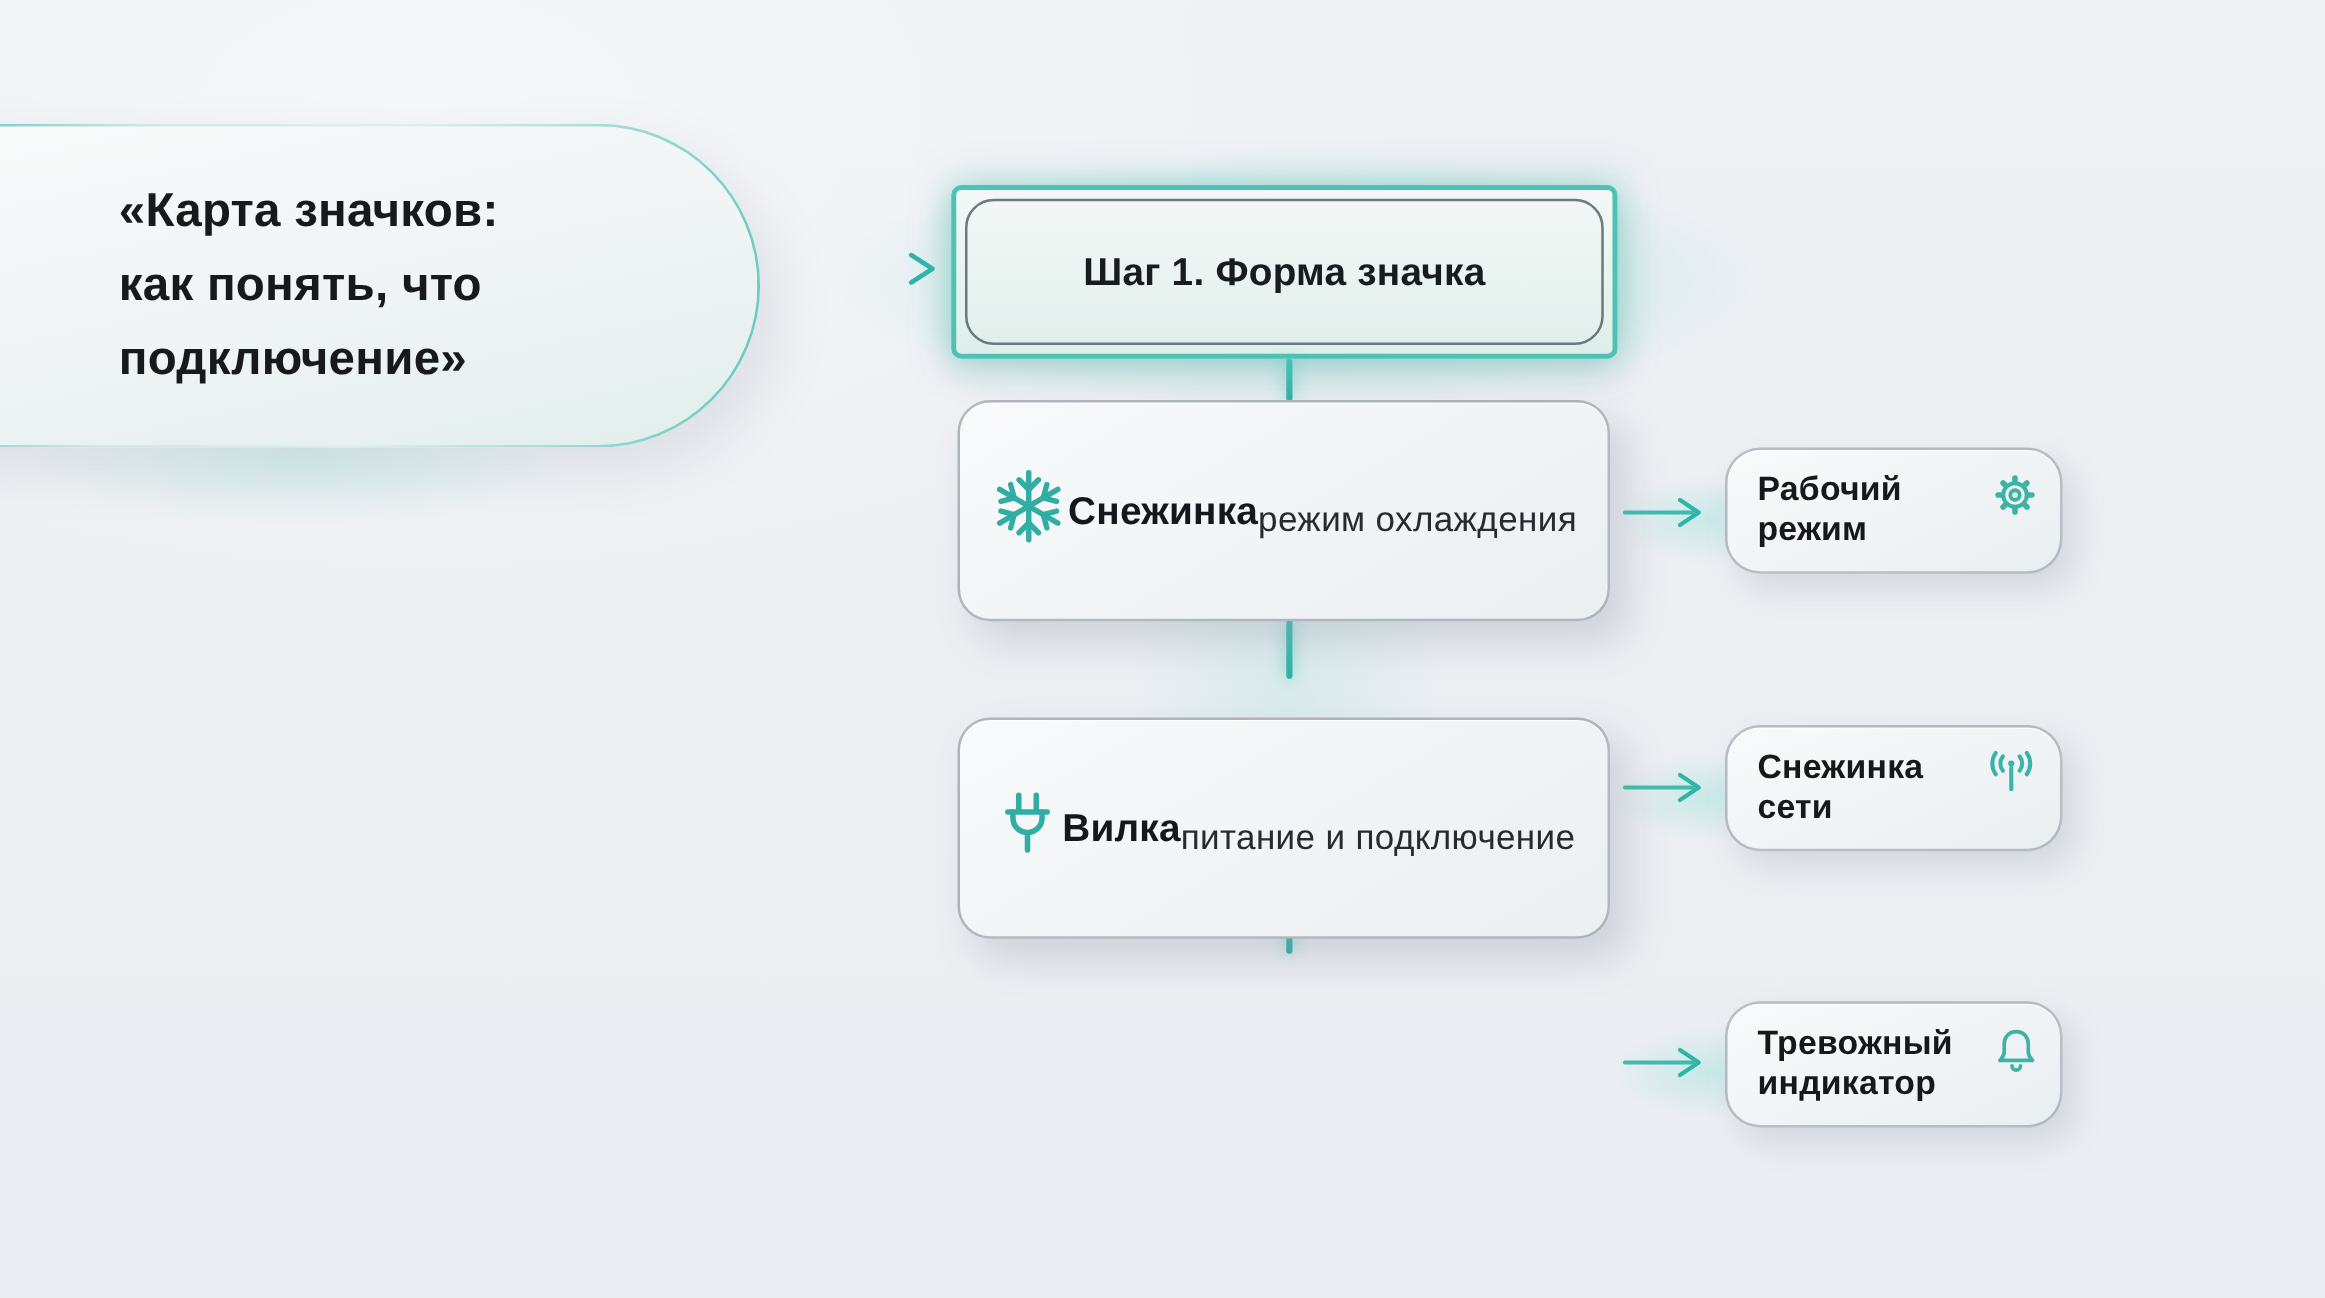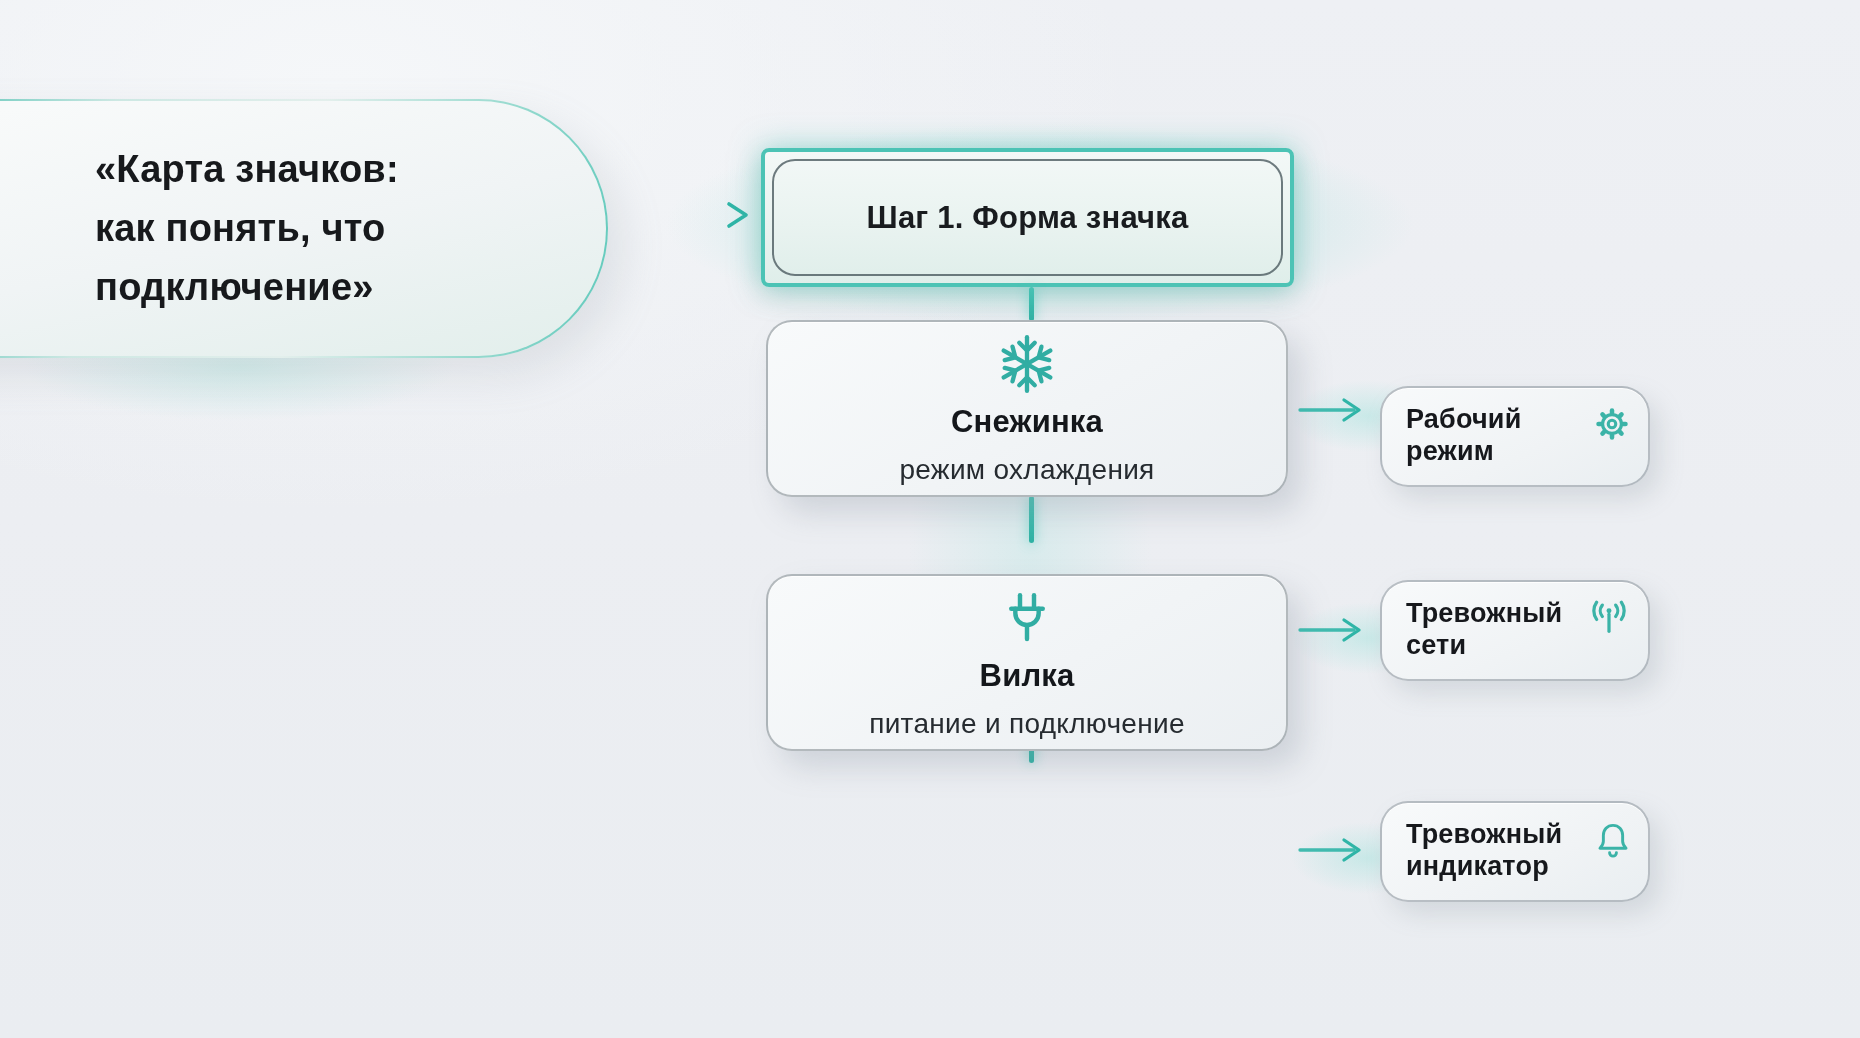--- a/index.html
+++ b/index.html
@@ -56,39 +56,39 @@
   .connector-1{top:287px;height:34px;}
   .connector-2{top:496px;height:47px;}
   .connector-3{top:717px;height:46px;}
 
   
   .shape-card{
     position:absolute;left:766px;width:522px;height:177px;box-sizing:border-box;
     border-radius:26px;border:2px solid rgba(96,106,114,.45);
     background:linear-gradient(150deg,#f8fafb 0%,#f1f4f6 55%,#ebeff2 100%);
     box-shadow:14px 16px 30px rgba(124,136,150,.26), inset 0 1px 0 rgba(255,255,255,.8);
-    display:flex;flex-direction:column;align-items:center;justify-content:center;
+    display:flex;flex-direction:row;align-items:center;justify-content:center;
   }
   .shape-card-1{top:320px;}
   .shape-card-2{top:574px;}
   .shape-card-3{top:762px;}
   .shape-icon{height:66px;display:flex;align-items:center;justify-content:center;color:#31ada3;margin-bottom:7px;}
   .shape-title{font-size:31px;font-weight:700;color:#14171b;letter-spacing:.2px;}
   .shape-subtitle{font-size:28px;font-weight:400;color:#262b30;margin-top:14px;letter-spacing:.3px;}
 
   
   .meaning-card{
     position:absolute;left:1380px;width:270px;height:101px;box-sizing:border-box;
     border-radius:28px;border:2px solid rgba(122,132,142,.5);
     background:linear-gradient(155deg,#f8fafb 0%,#f0f3f5 60%,#e9eef1 100%);
     box-shadow:10px 12px 24px rgba(128,140,152,.22), inset 0 1px 0 rgba(255,255,255,.85);
     display:flex;justify-content:space-between;align-items:flex-start;
     padding:15px 18px 12px 24px;gap:8px;
   }
-  .meaning-card-1{top:358px;margin-top:28px;}
+  .meaning-card-1{top:358px;}
   .meaning-card-2{top:580px;}
   .meaning-card-3{top:801px;}
   .meaning-label{font-size:27px;font-weight:700;line-height:1.2;color:#16181c;max-width:178px;letter-spacing:.2px;}
   .meaning-icon{color:#3bb3a7;flex:none;margin-top:3px;}
 
   
   .arrow{position:absolute;overflow:visible;}
   .arrow-main{left:610px;top:199px;}
   .arrow-r1{left:1296px;top:396px;}
   .arrow-r2{left:1296px;top:616px;}
@@ -200,21 +200,21 @@
           <path d="M28.8 11.2 L30.6 9.4"></path>
             <path d="M11.2 28.8 L9.4 30.6"></path>
         </g>
         <circle cx="20" cy="20" r="10.5" stroke-width="3.6"></circle>
         <circle cx="20" cy="20" r="4.2" stroke-width="3.4"></circle>
       </svg>
     </span>
   </div>
 
   <div class="meaning-card meaning-card-2">
-    <div class="meaning-label">Тревожный сети</div>
+    <div class="meaning-label">Снежинка сети</div>
     <span class="meaning-icon">
       <svg width="42" height="36" viewBox="0 0 44 36" fill="none" stroke="currentColor" stroke-width="3.4" stroke-linecap="round">
         <circle cx="22" cy="10.5" r="2.6" fill="currentColor" stroke="none"></circle>
         <path d="M22 14 V32"></path>
         <path d="M15 4.5 a9.5 9.5 0 0 0 0 12"></path>
         <path d="M29 4.5 a9.5 9.5 0 0 1 0 12"></path>
         <path d="M9 1.5 a15.5 15.5 0 0 0 0 18"></path>
         <path d="M35 1.5 a15.5 15.5 0 0 1 0 18"></path>
       </svg>
     </span>

